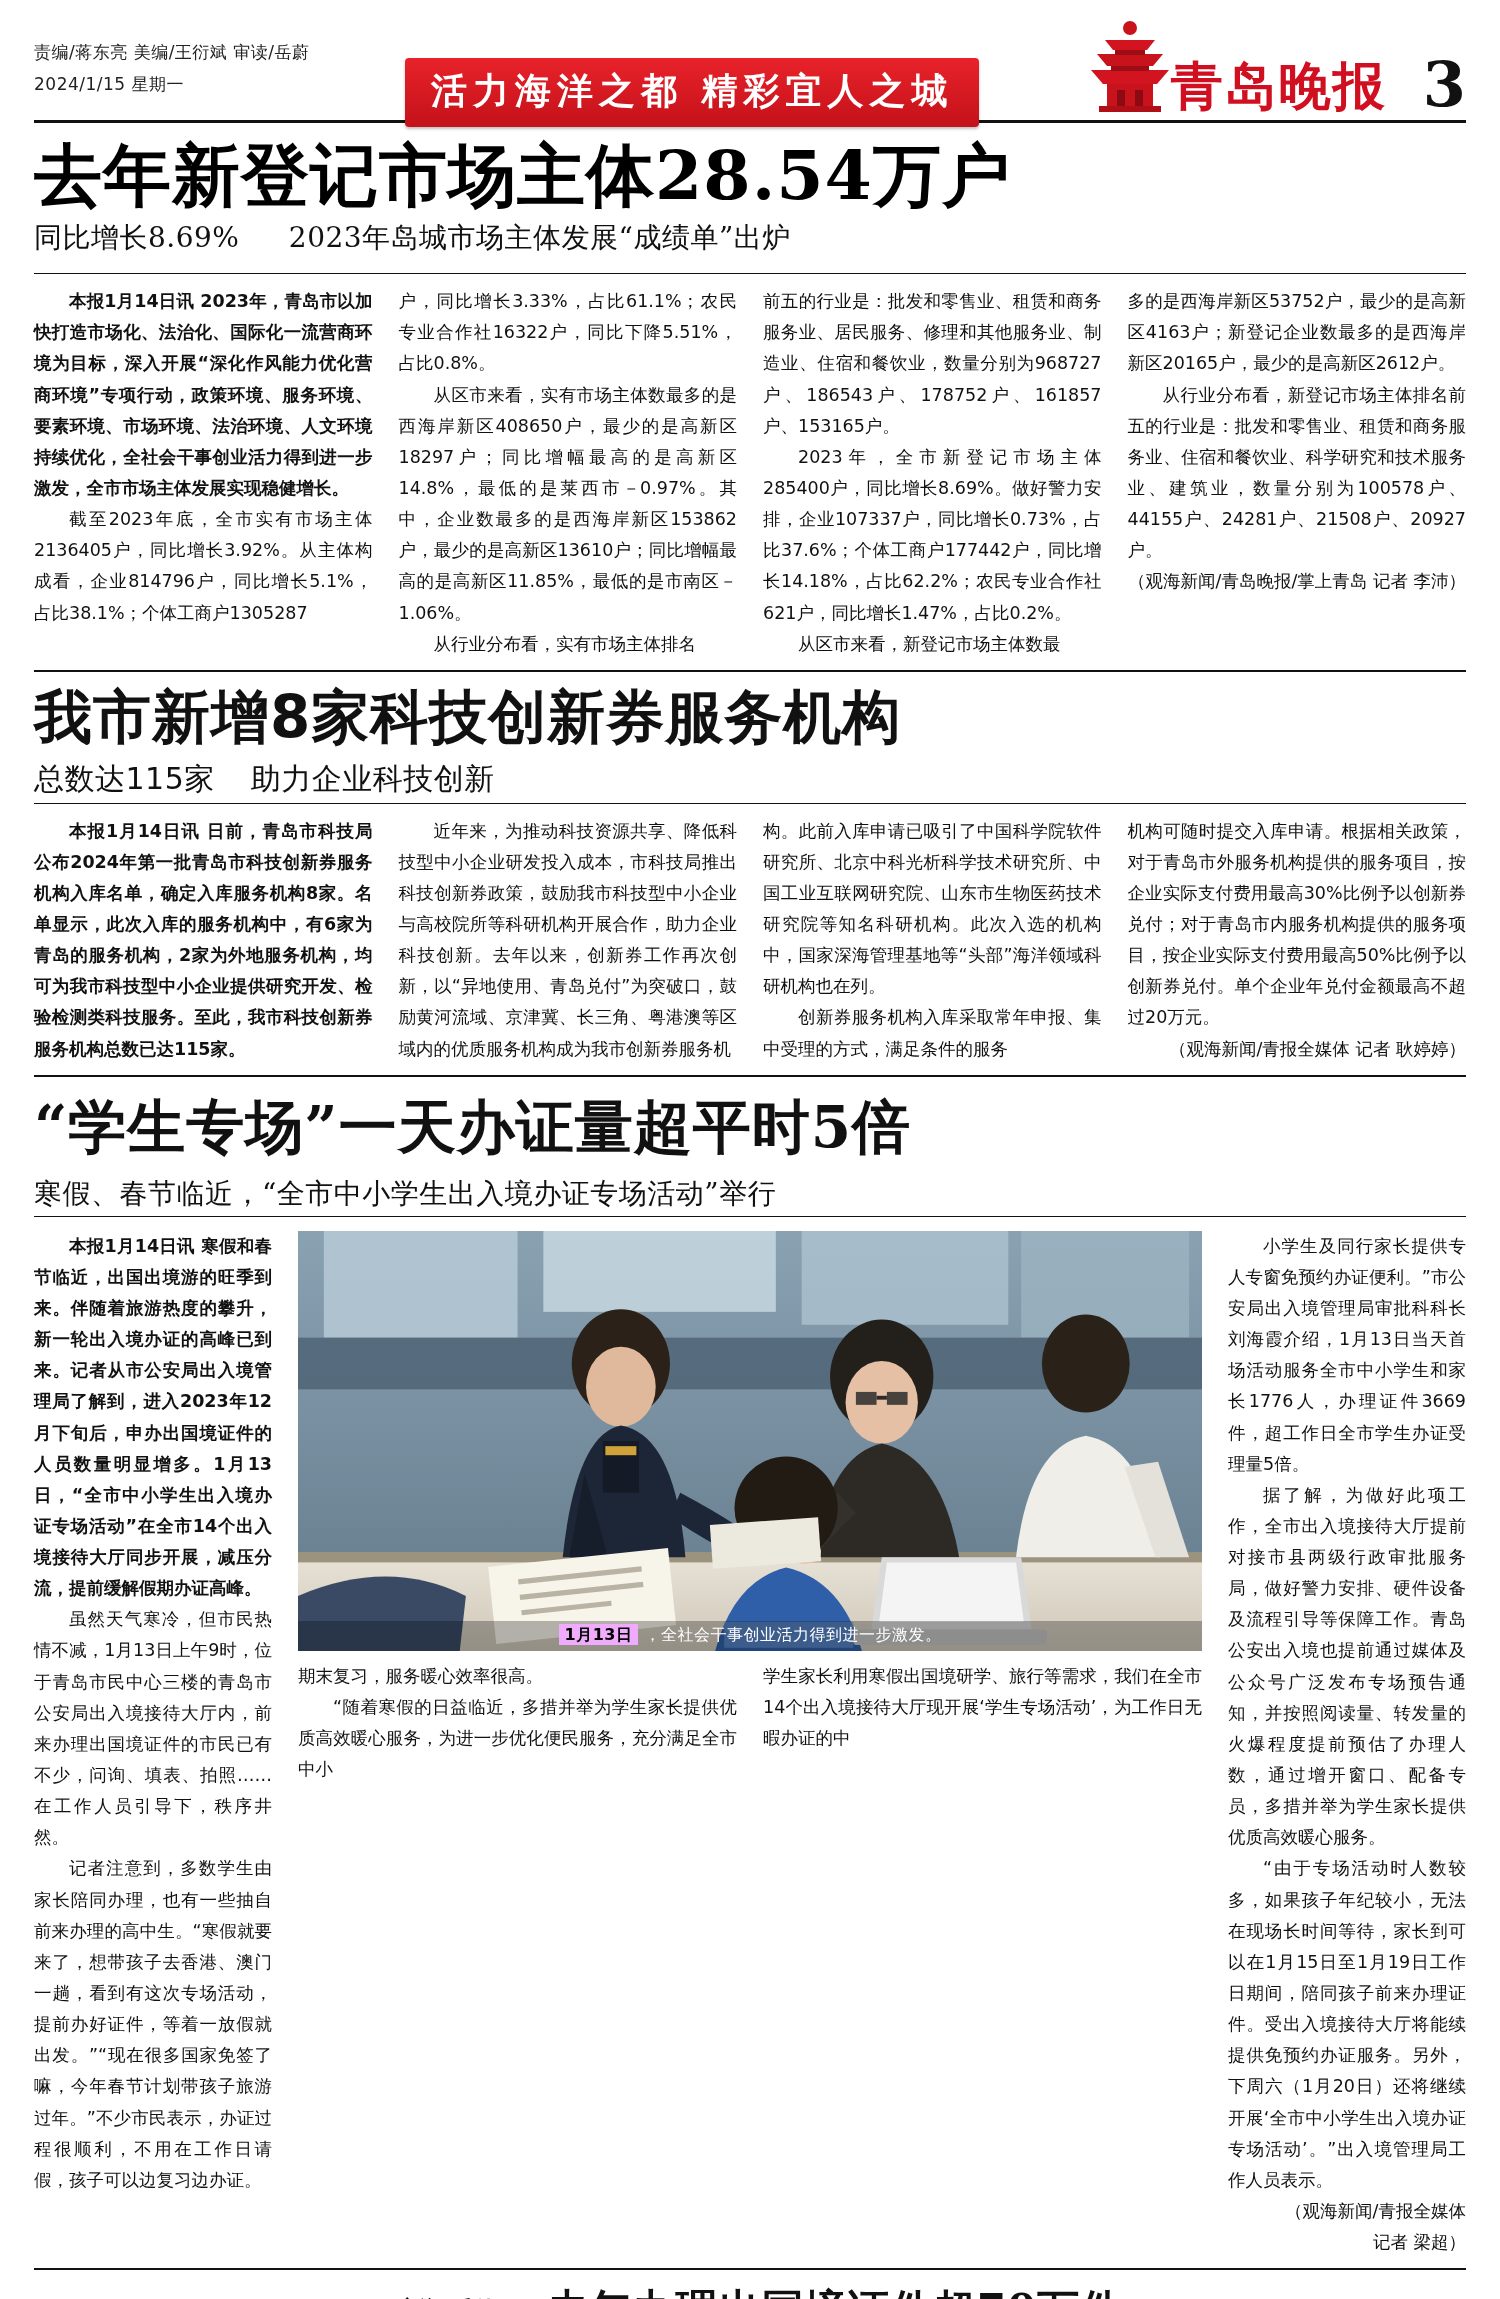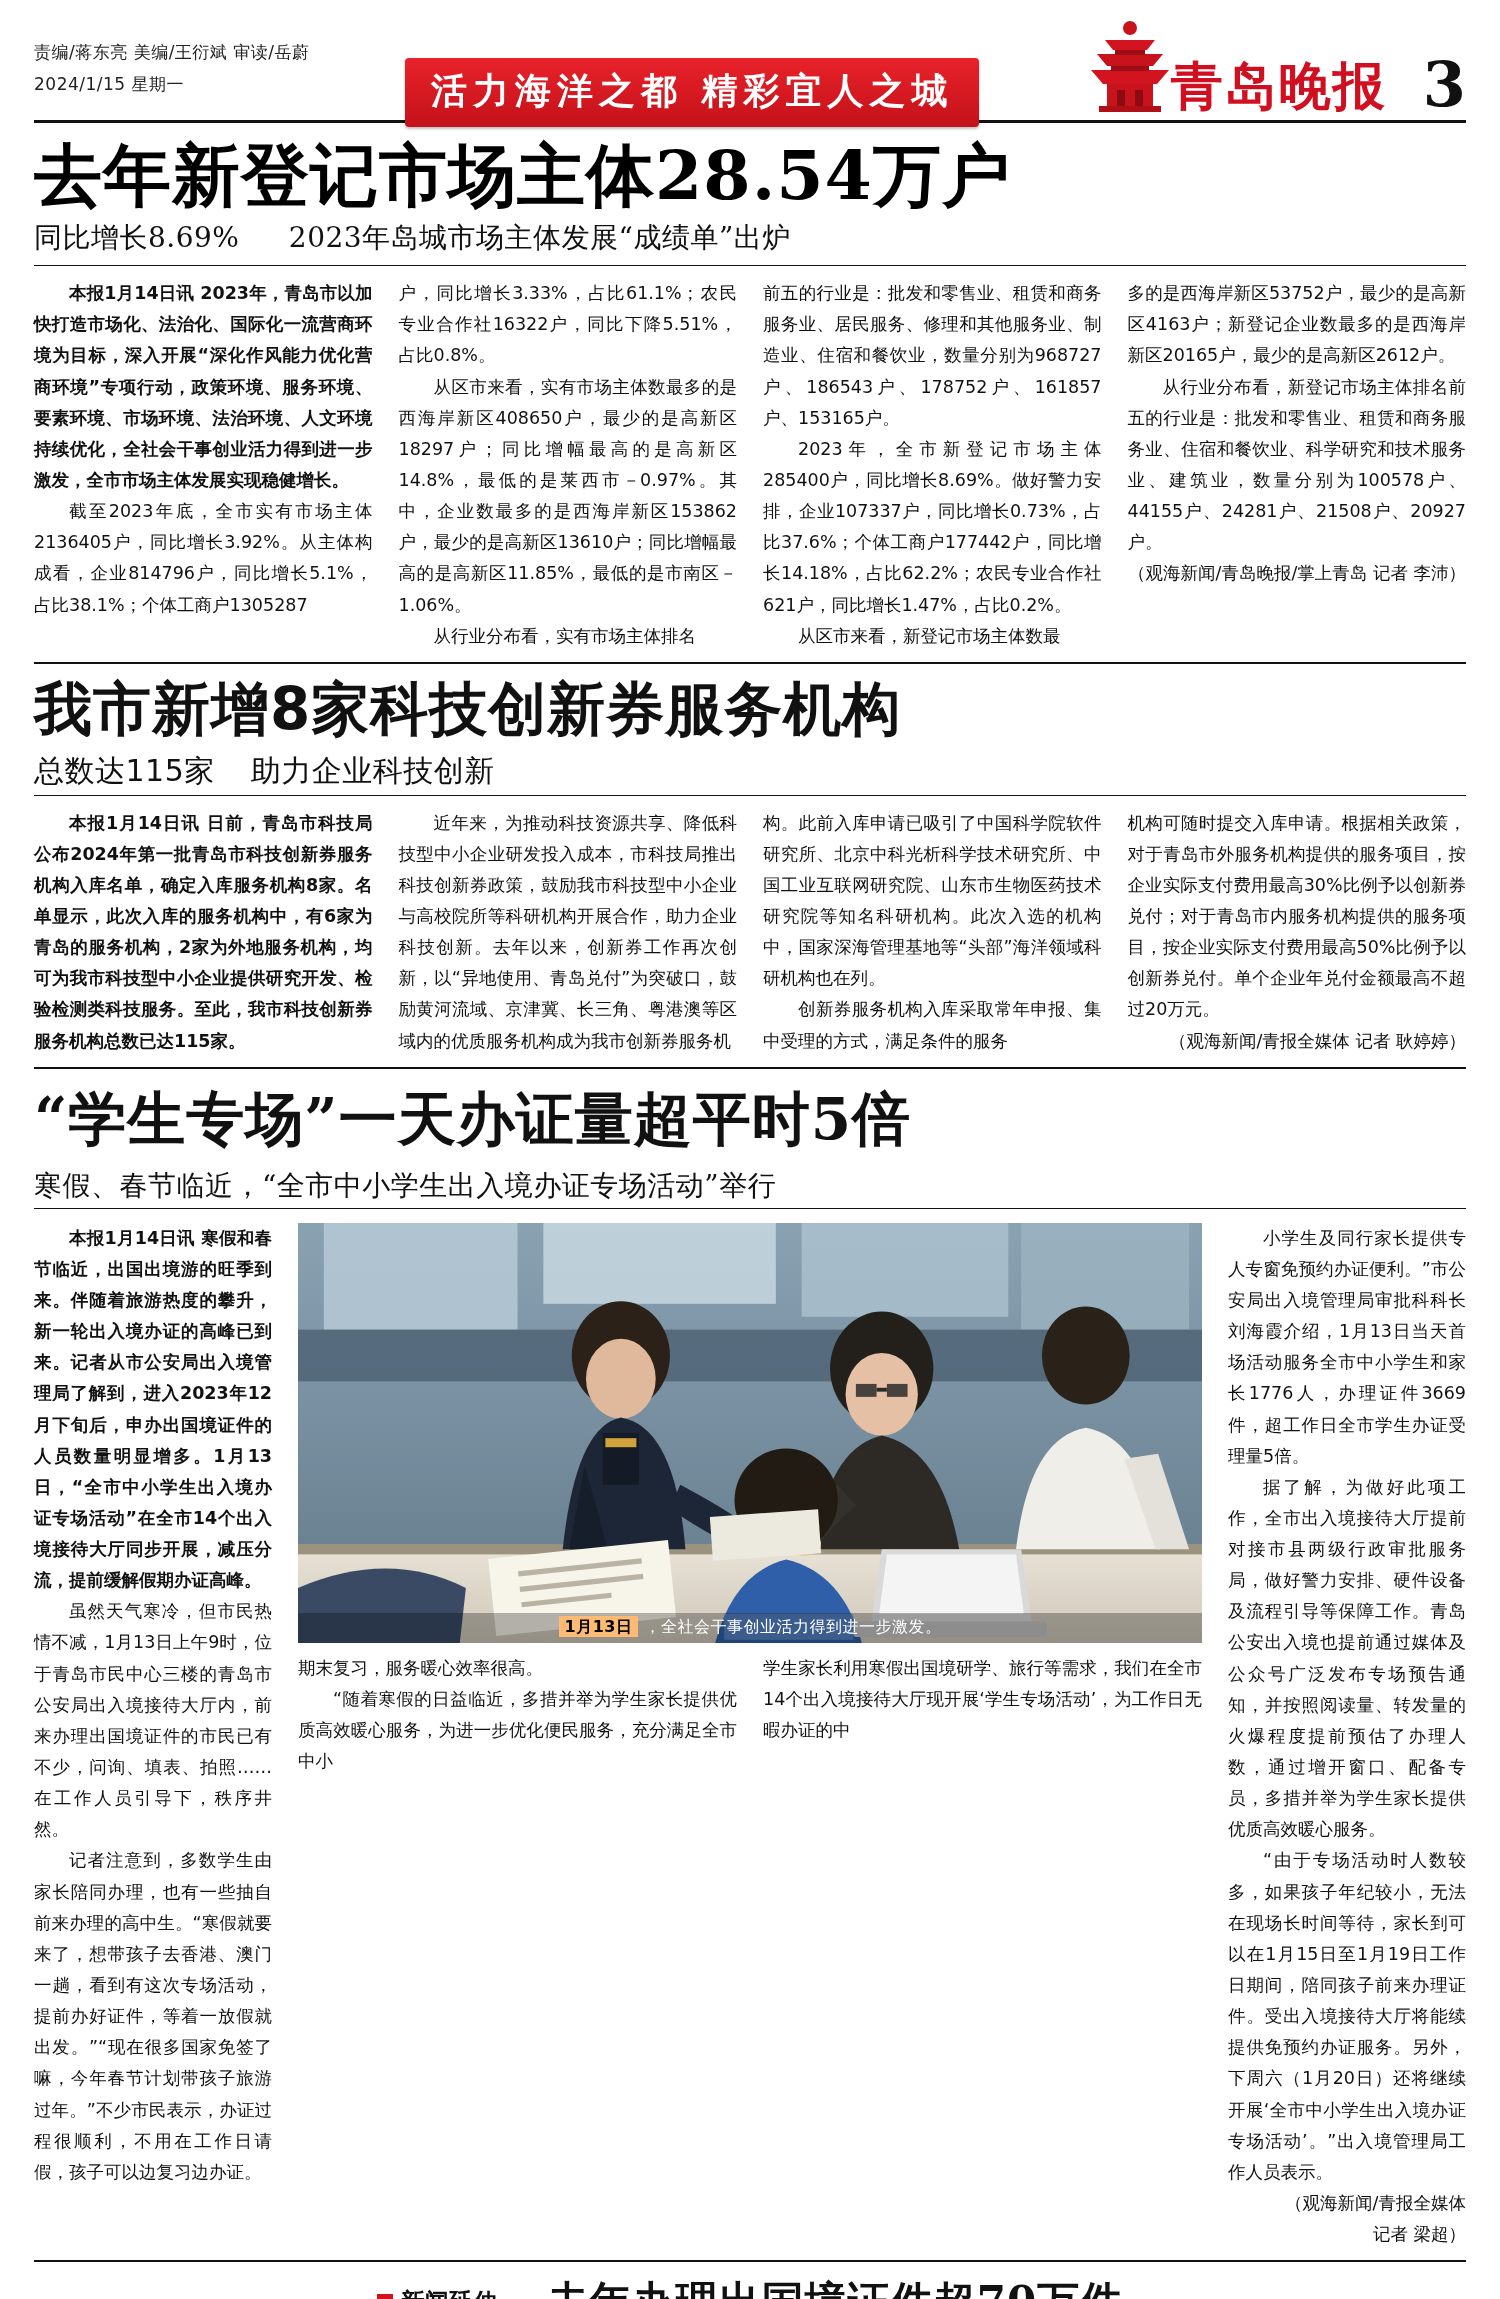--- a/index.html
+++ b/index.html
@@ -83,21 +83,21 @@
     font-family:"DejaVu Serif","Liberation Serif",serif;
     font-weight:bold;
     font-size:68px;
     letter-spacing:1px;
     line-height:1.12;
     margin:14px 0 2px 0;
     color:#000;
   }
   .sub1{
     font-size:28px;
-    margin:6px 0 8px 0;
+    margin:6px 0 16px 0;
     letter-spacing:0.5px;
     color:#111;
     font-family:"DejaVu Serif","Liberation Serif",serif;
   }
   .sub1 .sub-a{font-weight:normal;}
   .sub1 .sub-b{margin-left:40px;}
 
   .hl2{
     font-family:"DejaVu Sans","Liberation Sans",sans-serif;
     font-weight:bold;
@@ -162,21 +162,21 @@
   }
   .photo-svg{display:block;width:100%;height:100%;}
   .caption{
     position:absolute;left:0;right:0;bottom:0;
     text-align:center;font-size:16px;color:#fff;
     background:rgba(0,0,0,0.28);
     padding:4px 0 5px 0;
     letter-spacing:0.5px;
   }
   .cap-date{
-    background:#fdba74;color:#000;padding:1px 6px;margin-right:6px;font-weight:bold;
+    background:#f0abfc;color:#000;padding:1px 6px;margin-right:6px;font-weight:bold;
   }
   .under-photo{display:flex;gap:26px;margin-top:10px;}
   .under-photo .col{font-size:17.5px;}
   .divider-thick{height:2px;background:#111;margin:10px 0 0 0;}
   .s3-right{width:238px;font-size:17.5px;line-height:1.78;text-align:justify;}
   .s3-right p{margin:0;text-indent:2em;}
 </style>
 </head>
 <body>
 

